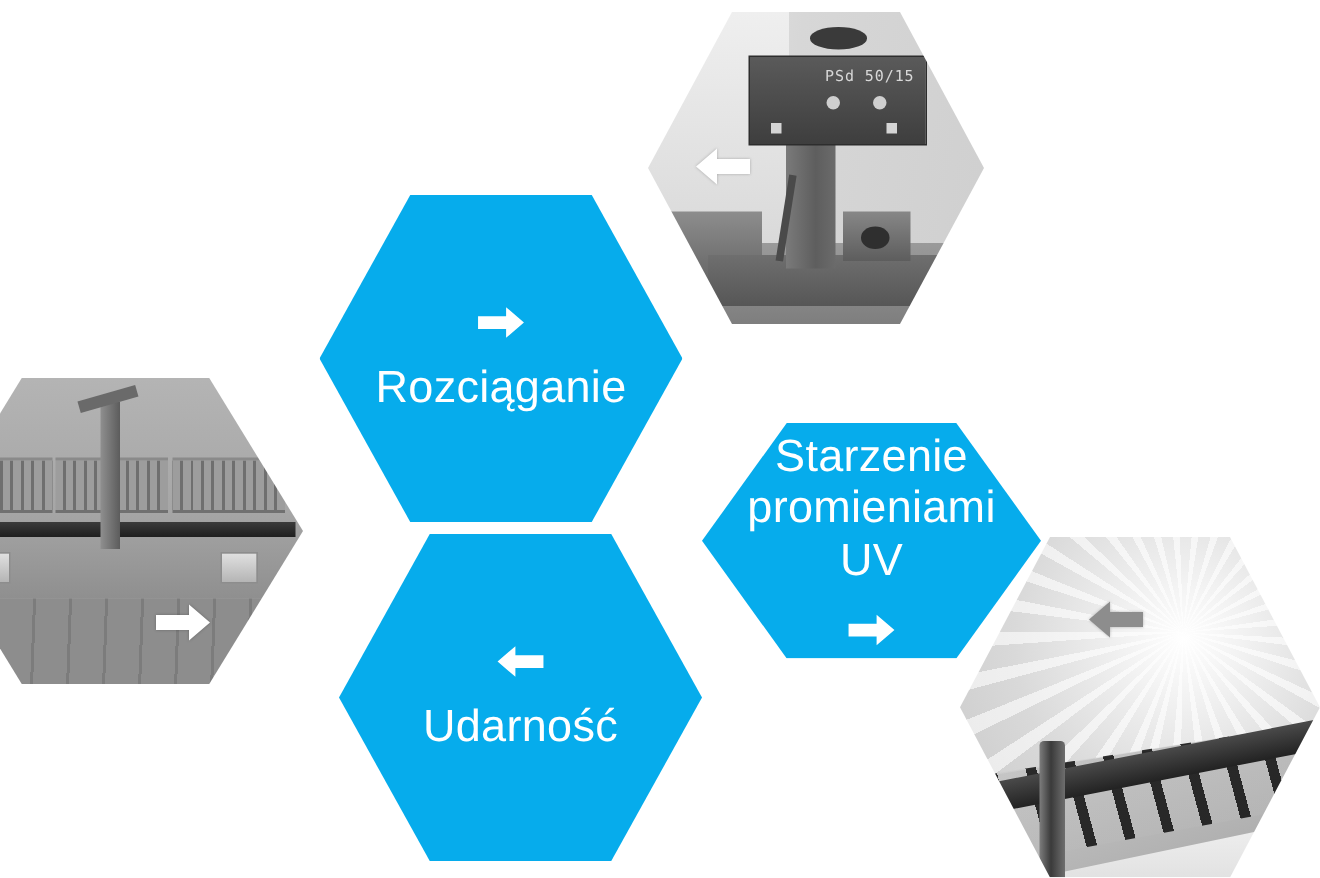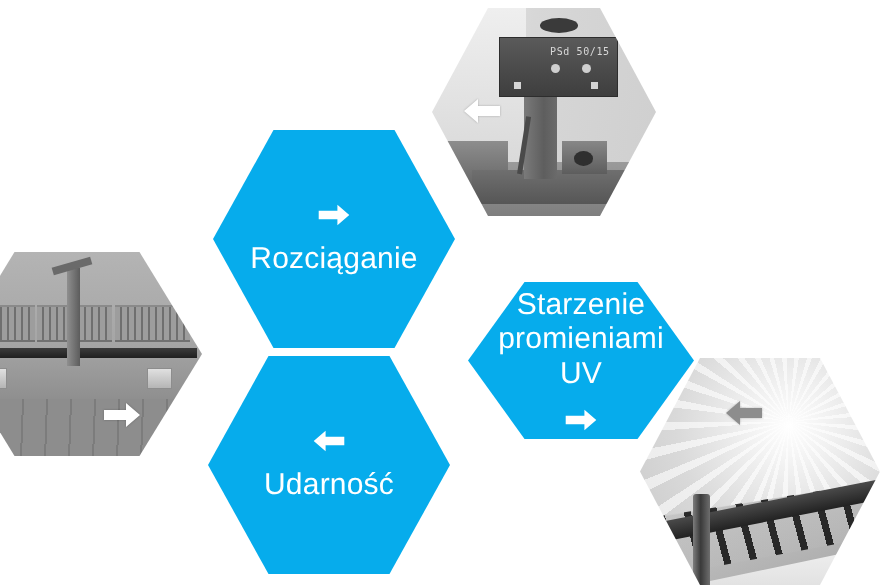--- a/index.html
+++ b/index.html
@@ -288,21 +288,21 @@
     <span class="hex-label">Starzenie
 promieniami
 UV</span>
     <span class="arrow below">
       <svg viewBox="0 0 40 30" aria-hidden="true">
         <path d="M38 15 L24 3 L24 10 L2 10 L2 20 L24 20 L24 27 Z" fill="#FFFFFF"></path>
       </svg>
     </span>
   </div>
 
-  <div class="hex blue" style="left:208px; top:356px; width:242px; height:218px;">
+  <div class="hex blue" style="left:226px; top:356px; width:242px; height:218px;">
     <span class="arrow above">
       <svg viewBox="0 0 40 30" aria-hidden="true">
         <path d="M2 15 L16 3 L16 10 L38 10 L38 20 L16 20 L16 27 Z" fill="#FFFFFF"></path>
       </svg>
     </span>
     <span class="hex-label">Udarność</span>
   </div>
 
 </div>
 

